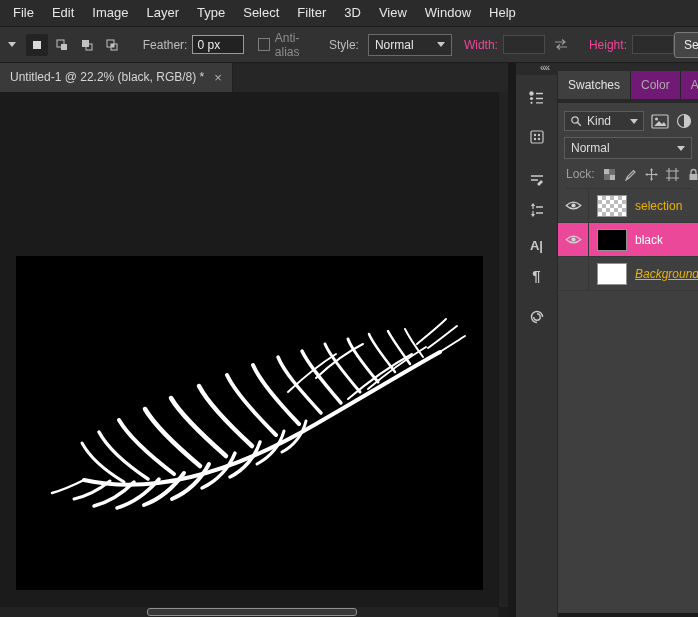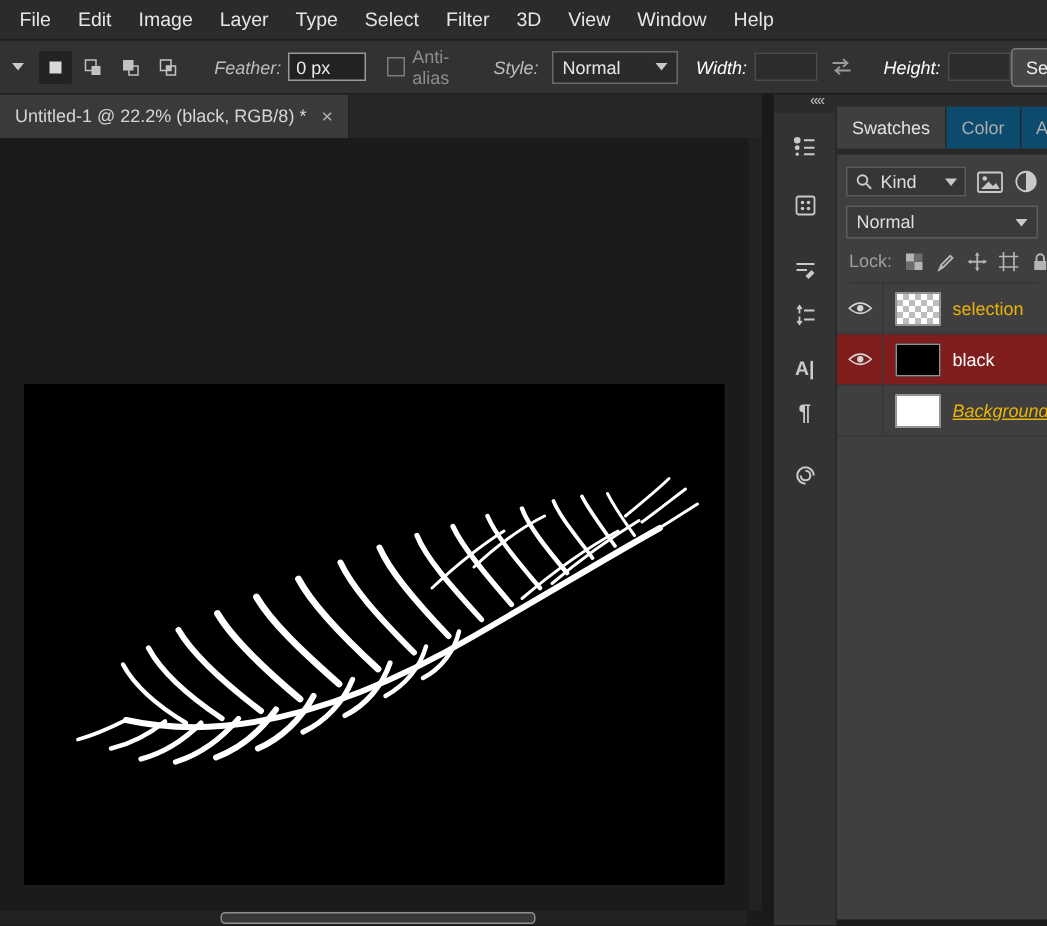--- a/index.html
+++ b/index.html
@@ -13,22 +13,22 @@
     border-bottom:1px solid #1e1e1e;display:flex;align-items:center;padding-left:4px;z-index:9;}
   .menu-item{padding:0 9px;font-size:13px;color:#e6e6e6;line-height:26px;cursor:default;}
   
   .optionsbar{position:absolute;top:27px;left:0;right:0;height:35px;background:#323232;
     border-bottom:1px solid #1c1c1c;display:flex;align-items:center;overflow:hidden;z-index:8;}
   .tool-preset{width:22px;height:22px;margin-left:3px;display:flex;align-items:center;justify-content:center;}
   .caret{width:0;height:0;border-left:4px solid transparent;border-right:4px solid transparent;border-top:5px solid #c9c9c9;}
   .sel-modes{display:flex;gap:3px;margin:0 8px 0 4px;}
   .mode-btn{width:22px;height:22px;display:flex;align-items:center;justify-content:center;border-radius:2px;}
   .mode-btn.active{background:#232323;}
-  .opt-label{margin:0 5px 0 12px;color:#bdbdbd;white-space:nowrap;font-style:italic;}
-  .opt-label.disabled{color:#ffffff;}
+  .opt-label{margin:0 5px 0 12px;color:#bdbdbd;white-space:nowrap;}
+  .opt-label.disabled{color:#ec4899;}
   .opt-input{width:42px;height:17px;background:#222;border:1px solid #9a9a9a;color:#ececec;
     font-size:12px;font-family:"Liberation Sans",sans-serif;padding:0 4px;outline:none;}
   .opt-input.empty{width:32px;background:#2c2c2c;border:1px solid #4a4a4a;}
   .checkbox{width:11px;height:11px;border:1px solid #7d7d7d;background:transparent;margin-left:14px;}
   .cb-label{margin-left:5px;color:#8d8d8d;}
   .style-select{height:20px;min-width:70px;background:#2b2b2b;border:1px solid #6a6a6a;
     display:flex;align-items:center;justify-content:space-between;padding:0 6px;color:#e6e6e6;margin-left:4px;}
   .swap-icon{margin:0 8px;display:flex;align-items:center;}
   .select-mask{margin-left:auto;margin-right:-20px;height:24px;background:#454545;border:1px solid #7a7a7a;
     border-radius:3px;color:#ececec;display:flex;align-items:center;padding:0 9px;white-space:nowrap;}
@@ -52,38 +52,38 @@
   .collapse{position:absolute;left:24px;top:0;font-size:10px;line-height:12px;color:#c2c2c2;letter-spacing:-1px;}
   
   .icon-strip{position:absolute;left:516px;top:75px;width:41px;height:542px;background:#333;
     border-right:1px solid #272727;}
   .strip-icon{position:absolute;left:0;width:41px;height:30px;display:flex;align-items:center;
     justify-content:center;color:#cacaca;}
   .strip-icon.txt{font-size:13px;font-weight:bold;}
   
   .panel-dock{position:absolute;left:558px;top:71px;width:140px;height:542px;background:#3f3f3f;overflow:hidden;}
   .tabs-row{display:flex;background:#282828;height:28px;white-space:nowrap;}
-  .tab{height:28px;line-height:28px;padding:0 10px;font-size:12px;background:#0c4a6e;color:#ababab;
+  .tab{height:28px;line-height:28px;padding:0 10px;font-size:12px;background:#701a75;color:#ababab;
     border-right:1px solid #252525;flex:none;}
   .tab.active{background:#3f3f3f;color:#e2e2e2;}
   .group-gap{height:4px;background:#282828;}
   .filter-row{display:flex;align-items:center;margin:8px 6px 0 6px;gap:7px;}
   .kind-select{width:84px;height:20px;background:#363636;border:1px solid #5a5a5a;display:flex;
     align-items:center;padding:0 5px;gap:5px;color:#dedede;box-sizing:border-box;text-align:right;}
   .kind-select .caret{margin-left:auto;}
   .filter-ic{display:flex;align-items:center;color:#c8c8c8;}
   .blend-row{margin:6px 6px 0 6px;}
   .blend-select{height:20px;background:#3a3a3a;border:1px solid #5c5c5c;display:flex;align-items:center;
     justify-content:space-between;padding:0 6px;color:#dedede;}
   .lock-row{display:flex;align-items:center;gap:8px;margin:8px 6px 0 8px;color:#9f9f9f;
     border-bottom:1px solid #353535;padding-bottom:7px;}
   .lock-ic{display:flex;align-items:center;}
   .layers-list{margin-top:0;}
   .layer-row{height:33px;display:flex;align-items:center;border-bottom:1px solid #373737;}
-  .layer-row.selected{background:#7f1d1d;}
+  .layer-row.selected{background:#ec4899;}
   .eye-well{width:30px;height:33px;display:flex;align-items:center;justify-content:center;
     border-right:1px solid #373737;flex:none;}
   .thumb{width:30px;height:22px;margin:0 8px;border:1px solid #909090;box-sizing:border-box;flex:none;position:relative;overflow:hidden;}
   .thumb.checker{background-color:#fff;
     background-image:linear-gradient(45deg,#bdbdbd 25%,transparent 25%,transparent 75%,#bdbdbd 75%),
                      linear-gradient(45deg,#bdbdbd 25%,transparent 25%,transparent 75%,#bdbdbd 75%);
     background-size:8px 8px;background-position:0 0,4px 4px;}
   .thumb.black{background:#000;}
   .thumb.white{background:#fff;}
   .layer-name{font-size:12px;color:#eab308;white-space:nowrap;}

